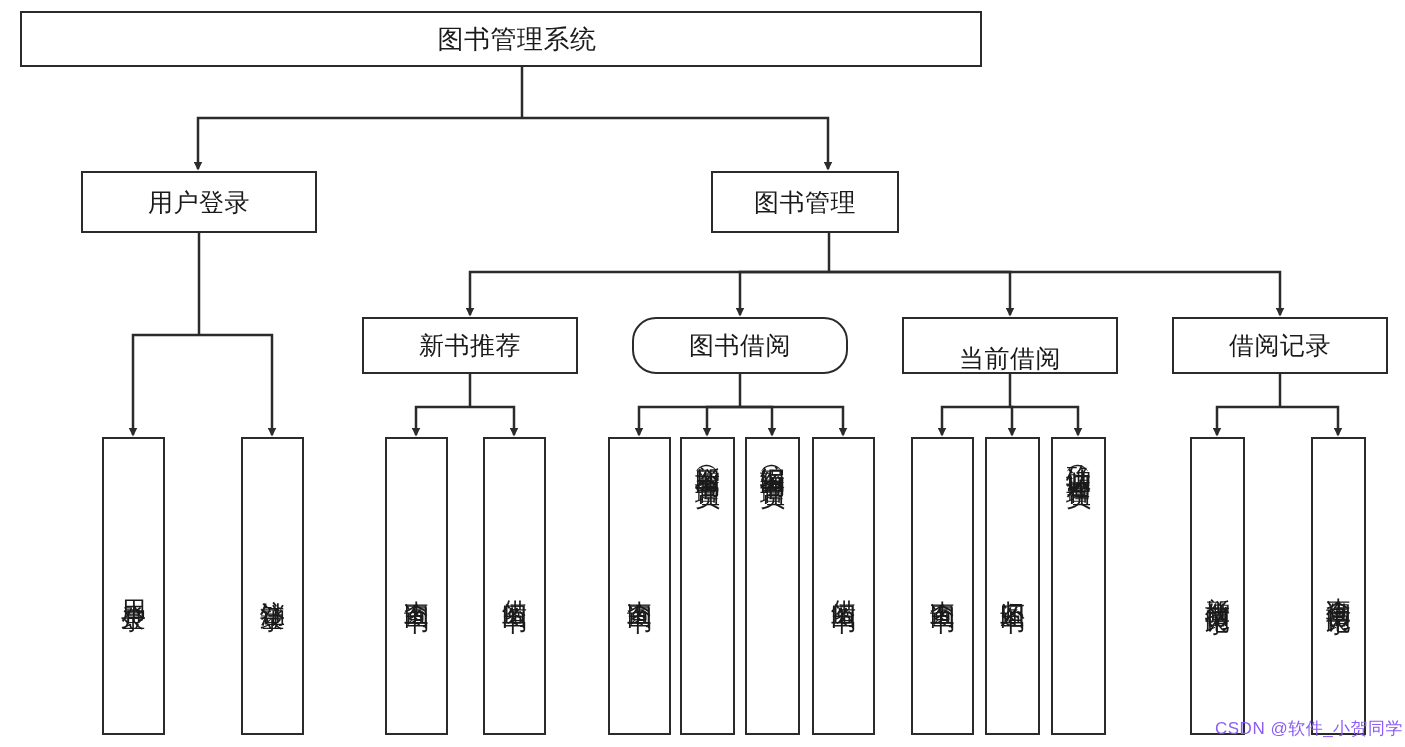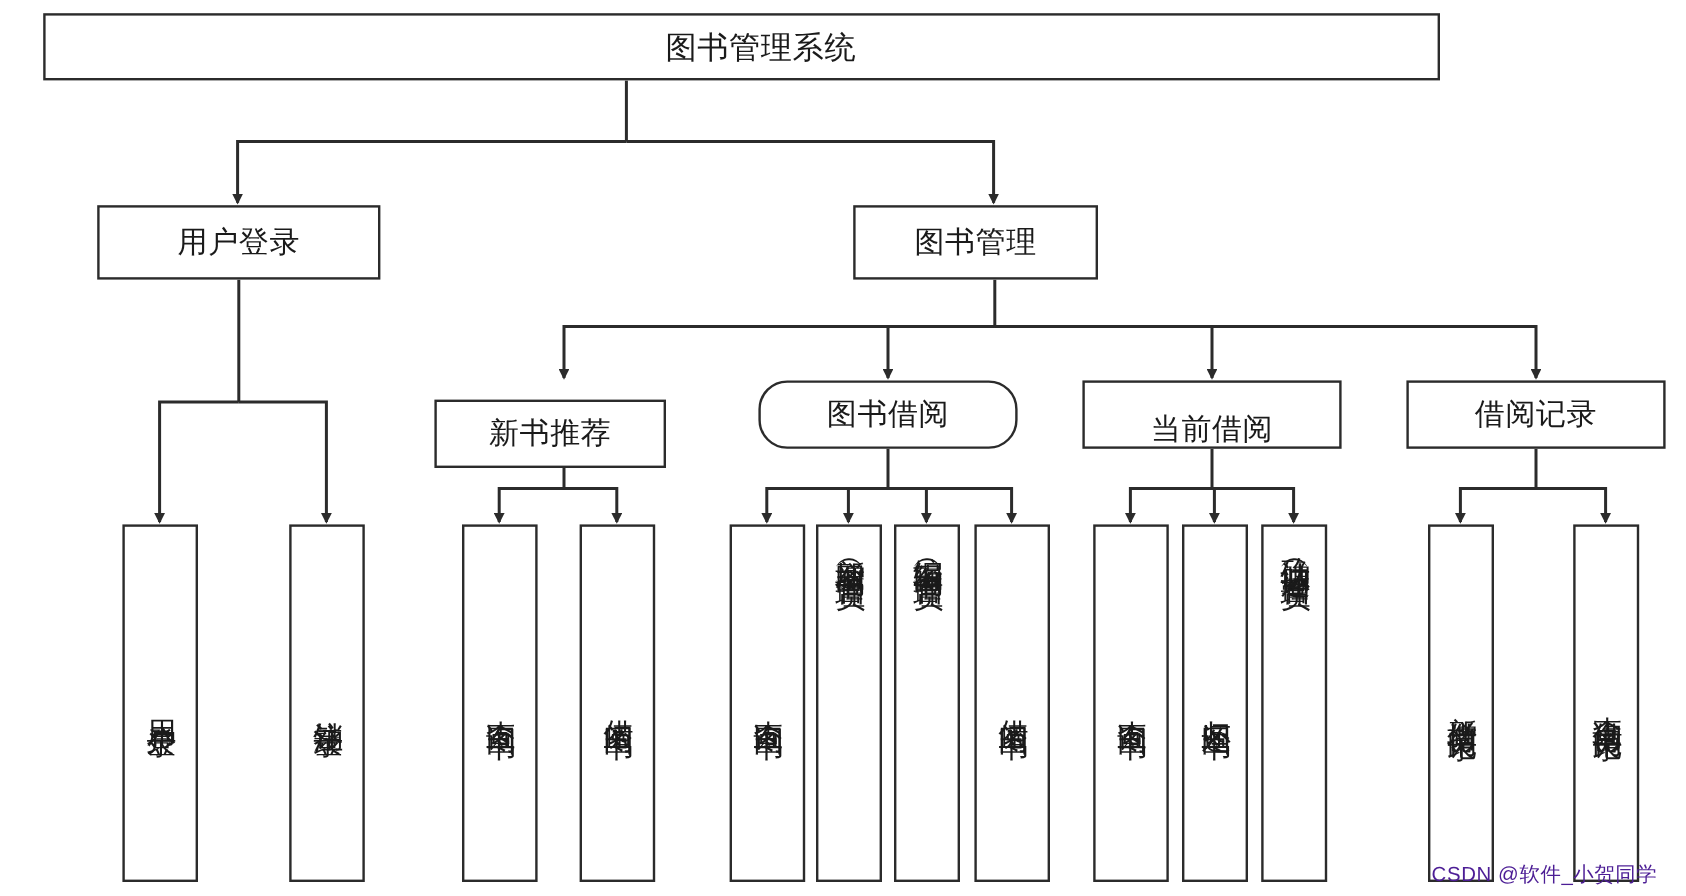--- a/index.html
+++ b/index.html
@@ -112,30 +112,30 @@
         <line x1="1010" y1="374" x2="1010" y2="407" stroke="#2b2b2b" stroke-width="2.5"></line>
         <polyline points="1010,407 942,407 942,435" fill="none" stroke="#2b2b2b" stroke-width="2.5" marker-end="url(#arrowhead)"></polyline>
         <polyline points="1010,407 1012,407 1012,435" fill="none" stroke="#2b2b2b" stroke-width="2.5" marker-end="url(#arrowhead)"></polyline>
         <polyline points="1010,407 1078,407 1078,435" fill="none" stroke="#2b2b2b" stroke-width="2.5" marker-end="url(#arrowhead)"></polyline>
         <line x1="1280" y1="374" x2="1280" y2="407" stroke="#2b2b2b" stroke-width="2.5"></line>
         <polyline points="1280,407 1217,407 1217,435" fill="none" stroke="#2b2b2b" stroke-width="2.5" marker-end="url(#arrowhead)"></polyline>
         <polyline points="1280,407 1338,407 1338,435" fill="none" stroke="#2b2b2b" stroke-width="2.5" marker-end="url(#arrowhead)"></polyline>
       </g>
   </svg>
   <div id="node-layer">
-      <div class="node horiz root" style="left: 36px; top: 11px; width: 1164px; height: 56px; padding-left: 32px;">
+      <div class="node horiz root" style="left: 20px; top: 11px; width: 962px; height: 56px; padding-left: 32px;">
         <span class="node-label">图书管理系统</span>
       </div>
       <div class="node horiz" style="left: 81px; top: 171px; width: 236px; height: 62px;">
         <span class="node-label">用户登录</span>
       </div>
-      <div class="node horiz" style="left: 711px; top: 171px; width: 204px; height: 62px;">
+      <div class="node horiz" style="left: 711px; top: 171px; width: 188px; height: 62px;">
         <span class="node-label">图书管理</span>
       </div>
-      <div class="node horiz" style="left: 362px; top: 317px; width: 193px; height: 57px; margin-top: 16px;">
+      <div class="node horiz" style="left: 362px; top: 317px; width: 216px; height: 57px;">
         <span class="node-label">新书推荐</span>
       </div>
       <div class="node horiz" style="left: 632px; top: 317px; width: 216px; height: 57px; border-radius: 24px;">
         <span class="node-label">图书借阅</span>
       </div>
       <div class="node horiz" style="left: 902px; top: 317px; width: 216px; height: 57px; align-items: flex-end;">
         <span class="node-label">当前借阅</span>
       </div>
       <div class="node horiz" style="left: 1172px; top: 317px; width: 216px; height: 57px;">
         <span class="node-label">借阅记录</span>
@@ -173,14 +173,14 @@
       <div class="node vert" style="left: 1051px; top: 437px; width: 55px; height: 298px;">
         <span class="node-label">确认归还（管理员）</span>
       </div>
       <div class="node vert centered" style="left: 1190px; top: 437px; width: 55px; height: 298px;">
         <span class="node-label">新增借阅记录</span>
       </div>
       <div class="node vert centered" style="left: 1311px; top: 437px; width: 55px; height: 298px;">
         <span class="node-label">查询借阅记录</span>
       </div>
     </div>
-  <div class="watermark" style="left: 1193px; top: 717px; color: #4c1d95;">CSDN @软件_小贺同学</div>
+  <div class="watermark" style="left: 1193px; top: 717px; color: #8b5cf6; padding-left: 22px;">CSDN @软件_小贺同学</div>
 </div>
 
 </body></html>

